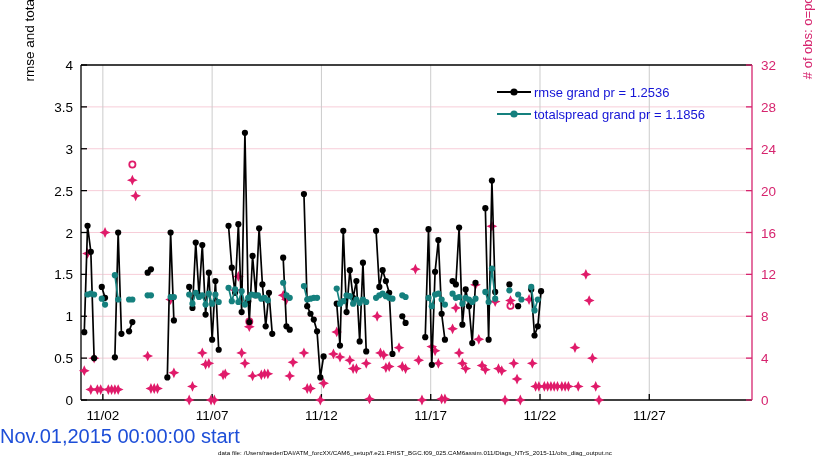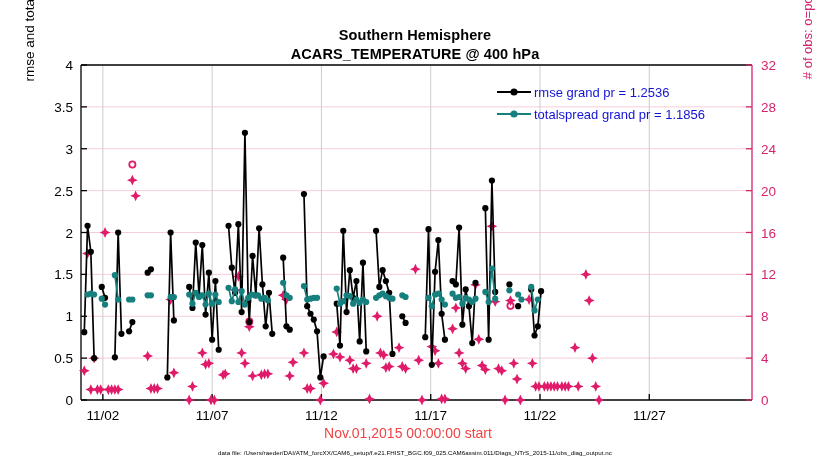--- a/index.html
+++ b/index.html
@@ -6,39 +6,35 @@
   body{width:830px;height:470px;font-family:"Liberation Sans",sans-serif;overflow:hidden;}
   #root{position:relative;width:830px;height:470px;}
   .title-block{position:absolute;top:26px;left:0;width:830px;text-align:center;}
   .title-line{font-size:14.5px;font-weight:bold;color:#000;line-height:19px;letter-spacing:0.1px;}
   .ylabel-left{position:absolute;left:22px;top:128px;width:220px;
     transform:rotate(-90deg);transform-origin:0 0;
     font-size:13.5px;color:#000;text-align:center;white-space:nowrap;}
   .ylabel-right{position:absolute;left:800px;top:108px;width:260px;
     transform:rotate(-90deg);transform-origin:0 0;
     font-size:13px;color:#d6246e;text-align:center;white-space:nowrap;}
-  .xlabel{position:absolute;top:425px;left:0;width:816px;text-align:center;
-    font-size:14px;color:#ef4444;}
+  .xlabel{position:absolute;top:425px;left:0;width:816px;text-align:left;
+    font-size:20px;color:#1d4ed8;}
   .footnote{position:absolute;top:449px;left:0;width:830px;text-align:center;
     font-size:6.2px;color:#000;letter-spacing:0.05px;}
   svg{position:absolute;top:0;left:0;}
   .tickL{font-size:13.5px;fill:#000;text-anchor:end;}
   .tickR{font-size:13.5px;fill:#d6246e;text-anchor:start;}
   .tickX{font-size:13.5px;fill:#000;text-anchor:middle;}
   .legtxt{font-size:13px;fill:#1414d6;}
 </style>
 </head>
 <body>
 
 <div id="root">
 
-  <div class="title-block">
-    <div class="title-line">Southern Hemisphere</div>
-    <div class="title-line">ACARS_TEMPERATURE @ 400 hPa</div>
-  </div>
 
   <div class="ylabel-left">rmse and totalspread</div>
   <div class="ylabel-right"># of obs: o=possible; x=assimilated</div>
   <div class="xlabel">Nov.01,2015 00:00:00 start</div>
   <div class="footnote">data file: /Users/raeder/DAI/ATM_forcXX/CAM6_setup/f.e21.FHIST_BGC.f09_025.CAM6assim.011/Diags_NTrS_2015-11/obs_diag_output.nc</div>
 
   <svg id="plot" width="830" height="470">
       <line x1="81" y1="358.125" x2="752" y2="358.125" stroke="#f7cdd8" stroke-width="1"></line>
       <line x1="81" y1="316.25" x2="752" y2="316.25" stroke="#f7cdd8" stroke-width="1"></line>
       <line x1="81" y1="274.375" x2="752" y2="274.375" stroke="#f7cdd8" stroke-width="1"></line>

